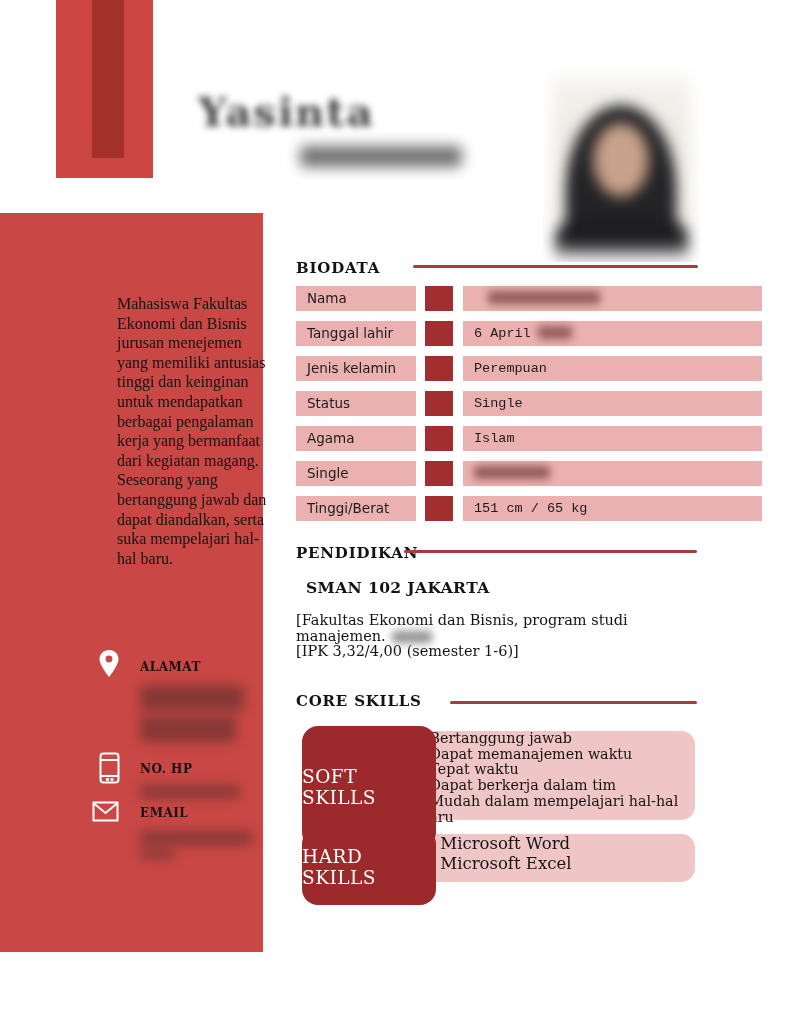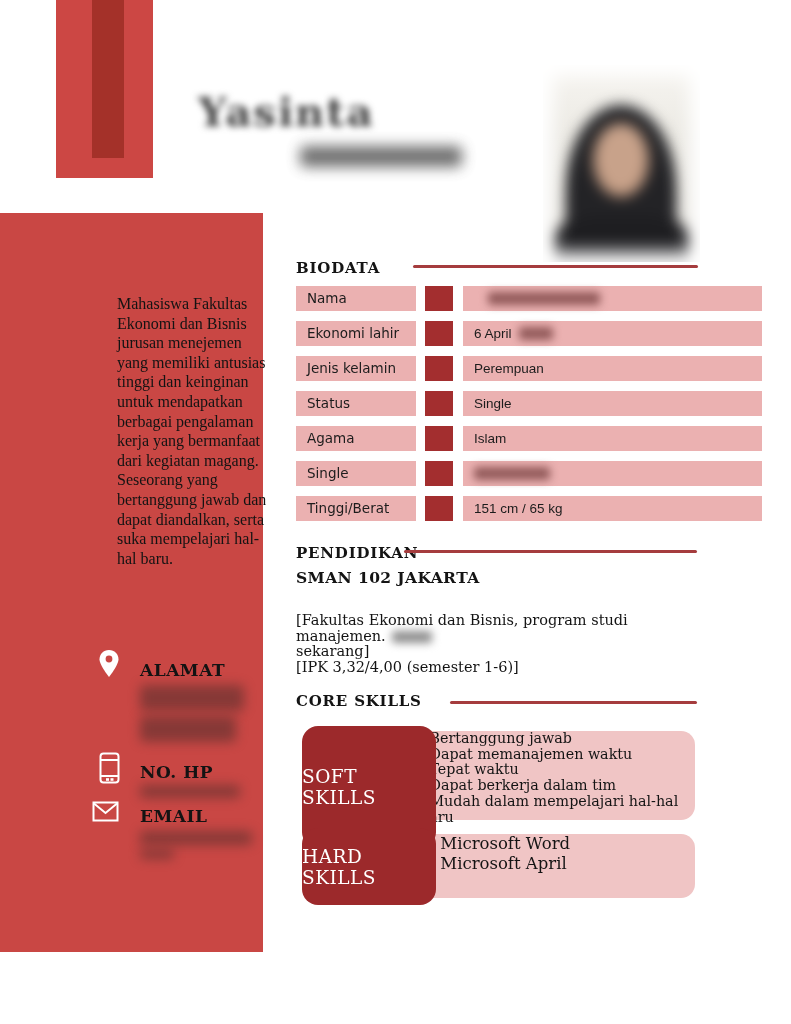--- a/index.html
+++ b/index.html
@@ -27,44 +27,44 @@
         background:radial-gradient(ellipse at 50% 45%, #c8a28a 55%, #b08468 85%, rgba(0,0,0,0) 100%);}
   .shoulders{position:absolute;left:6px;top:150px;width:146px;height:60px;border-radius:40% 40% 0 0;
         background:#1e1e21;}
   .photo-vignette{position:absolute;inset:0;box-shadow:inset 0 0 18px 10px #ffffff;}
 
   
   .sidebar{position:absolute;left:0;top:213px;width:263px;height:739px;background:#c94744;}
   .summary{position:absolute;left:100px;top:64px;width:156px;margin:17px;
            font-family:"Liberation Serif",serif;font-size:16px;line-height:19.6px;color:#131313;}
   .contact-label{position:absolute;font-family:"DejaVu Serif",serif;font-weight:bold;
-           font-size:17px;letter-spacing:.5px;color:#131313;}
+           font-size:12px;letter-spacing:.5px;color:#131313;}
   .blur-block{position:absolute;background:#703432;border-radius:4px;filter:blur(6px);opacity:.75;}
   .cicon{position:absolute;}
 
   
   .sec-title{position:absolute;font-family:"DejaVu Serif",serif;font-weight:bold;
              font-size:15px;letter-spacing:.8px;color:#141414;}
   .sec-line{position:absolute;height:3px;background:#a53c3e;border-radius:2px;}
 
   
   .bio-row{position:absolute;left:296px;height:25px;}
   .bio-label{position:absolute;left:0;top:0;width:120px;height:25px;background:#ebb1b1;
              font-family:"DejaVu Sans",sans-serif;font-size:13.5px;color:#1c1c1c;
              line-height:25px;padding-left:11px;box-sizing:border-box;}
   .bio-square{position:absolute;left:129px;top:0;width:28px;height:25px;background:#a32e2f;}
   .bio-value{position:absolute;left:167px;top:0;width:299px;height:25px;background:#ebb1b1;
-             font-family:Liberation Sans, sans-serif;font-size:13.5px;color:#1c1c1c;
+             font-family:Liberation Mono, monospace;font-size:13.5px;color:#1c1c1c;
              line-height:25px;padding-left:11px;box-sizing:border-box;white-space:nowrap;}
   .blur-inline{display:inline-block;vertical-align:middle;height:13px;border-radius:3px;
              background:#925a5a;filter:blur(4px);margin-left:7px;margin-top:-2px;}
 
   
   .edu{position:absolute;left:296px;width:412px;font-family:"DejaVu Serif",serif;color:#141414;}
-  .edu h3{margin:0;font-size:15.5px;letter-spacing:.4px;}
+  .edu h3{margin:10px;font-size:15.5px;letter-spacing:.4px;}
   .edu .edu-line{margin:0;font-size:14.5px;line-height:15.5px;}
   .blur-edu{display:inline-block;vertical-align:middle;height:12px;border-radius:3px;
             background:#8f8f8f;filter:blur(4px);margin:0 4px -1px 6px;}
 
   
   .skill-dark{position:absolute;left:302px;width:134px;background:#9c292b;border-radius:16px;
               display:flex;align-items:center;justify-content:center;z-index:2;
               color:#ffffff;font-family:"DejaVu Serif",serif;font-size:18.5px;letter-spacing:.5px;}
   .skill-pink{position:absolute;background:#f0c5c5;border-radius:14px;z-index:1;
               font-family:"DejaVu Serif",serif;color:#141414;box-sizing:border-box;}
@@ -128,21 +128,21 @@
 
   <div class="sec-title" style="left:296px;top:259px">BIODATA</div>
   <div class="sec-line" style="left:413px;top:265px;width:285px"></div>
 
   <div class="bio-row" style="top:286px">
     <div class="bio-label">Nama</div>
     <div class="bio-square"></div>
     <div class="bio-value"><span></span><span class="blur-inline" style="width:112px;margin-left:14px"></span></div>
   </div>
   <div class="bio-row" style="top:321px">
-    <div class="bio-label">Ekonomi lahir</div>
+    <div class="bio-label">Tanggal lahir</div>
     <div class="bio-square"></div>
     <div class="bio-value"><span>6 April</span><span class="blur-inline" style="width:34px"></span></div>
   </div>
   <div class="bio-row" style="top:356px">
     <div class="bio-label">Jenis kelamin</div>
     <div class="bio-square"></div>
     <div class="bio-value"><span>Perempuan</span></div>
   </div>
   <div class="bio-row" style="top:391px">
     <div class="bio-label">Status</div>
@@ -167,21 +167,20 @@
 
   <div class="sec-title" style="left:296px;top:544px">PENDIDIKAN</div>
   <div class="sec-line" style="left:404px;top:550px;width:293px"></div>
 
   <div class="edu" style="top:568px">
     <h3>SMAN 102 JAKARTA</h3>
   </div>
 
   <div class="edu" style="top:613px">
     <p class="edu-line"><span>[Fakultas Ekonomi dan Bisnis, program studi manajemen.</span><span class="blur-edu" style="width:40px"></span></p>
-    <p class="edu-line">sekarang]</p>
     <p class="edu-line">[IPK 3,32/4,00 (semester 1-6)]</p>
   </div>
 
   <div class="sec-title" style="left:296px;top:692px">CORE SKILLS</div>
   <div class="sec-line" style="left:450px;top:701px;width:247px"></div>
 
   <div class="skill-dark" style="top:726px;height:122px">
     <span>SOFT SKILLS</span>
   </div>
   <div class="skill-pink" style="left:420px;top:731px;width:275px;height:89px">
@@ -190,20 +189,20 @@
       <li>Dapat memanajemen waktu</li>
       <li>Tepat waktu</li>
       <li>Dapat berkerja dalam tim</li>
       <li>Mudah dalam mempelajari hal-hal baru</li>
     </ul>
   </div>
 
   <div class="skill-dark" style="top:828px;height:77px">
     <span>HARD SKILLS</span>
   </div>
-  <div class="skill-pink" style="left:420px;top:834px;width:275px;height:64px">
+  <div class="skill-pink" style="left:420px;top:834px;width:275px;height:48px">
     <ul class="hard-list">
       <li>Microsoft Word</li>
-      <li>Microsoft April</li>
+      <li>Microsoft Excel</li>
     </ul>
   </div>
 
 </div>
 
 </body></html>

